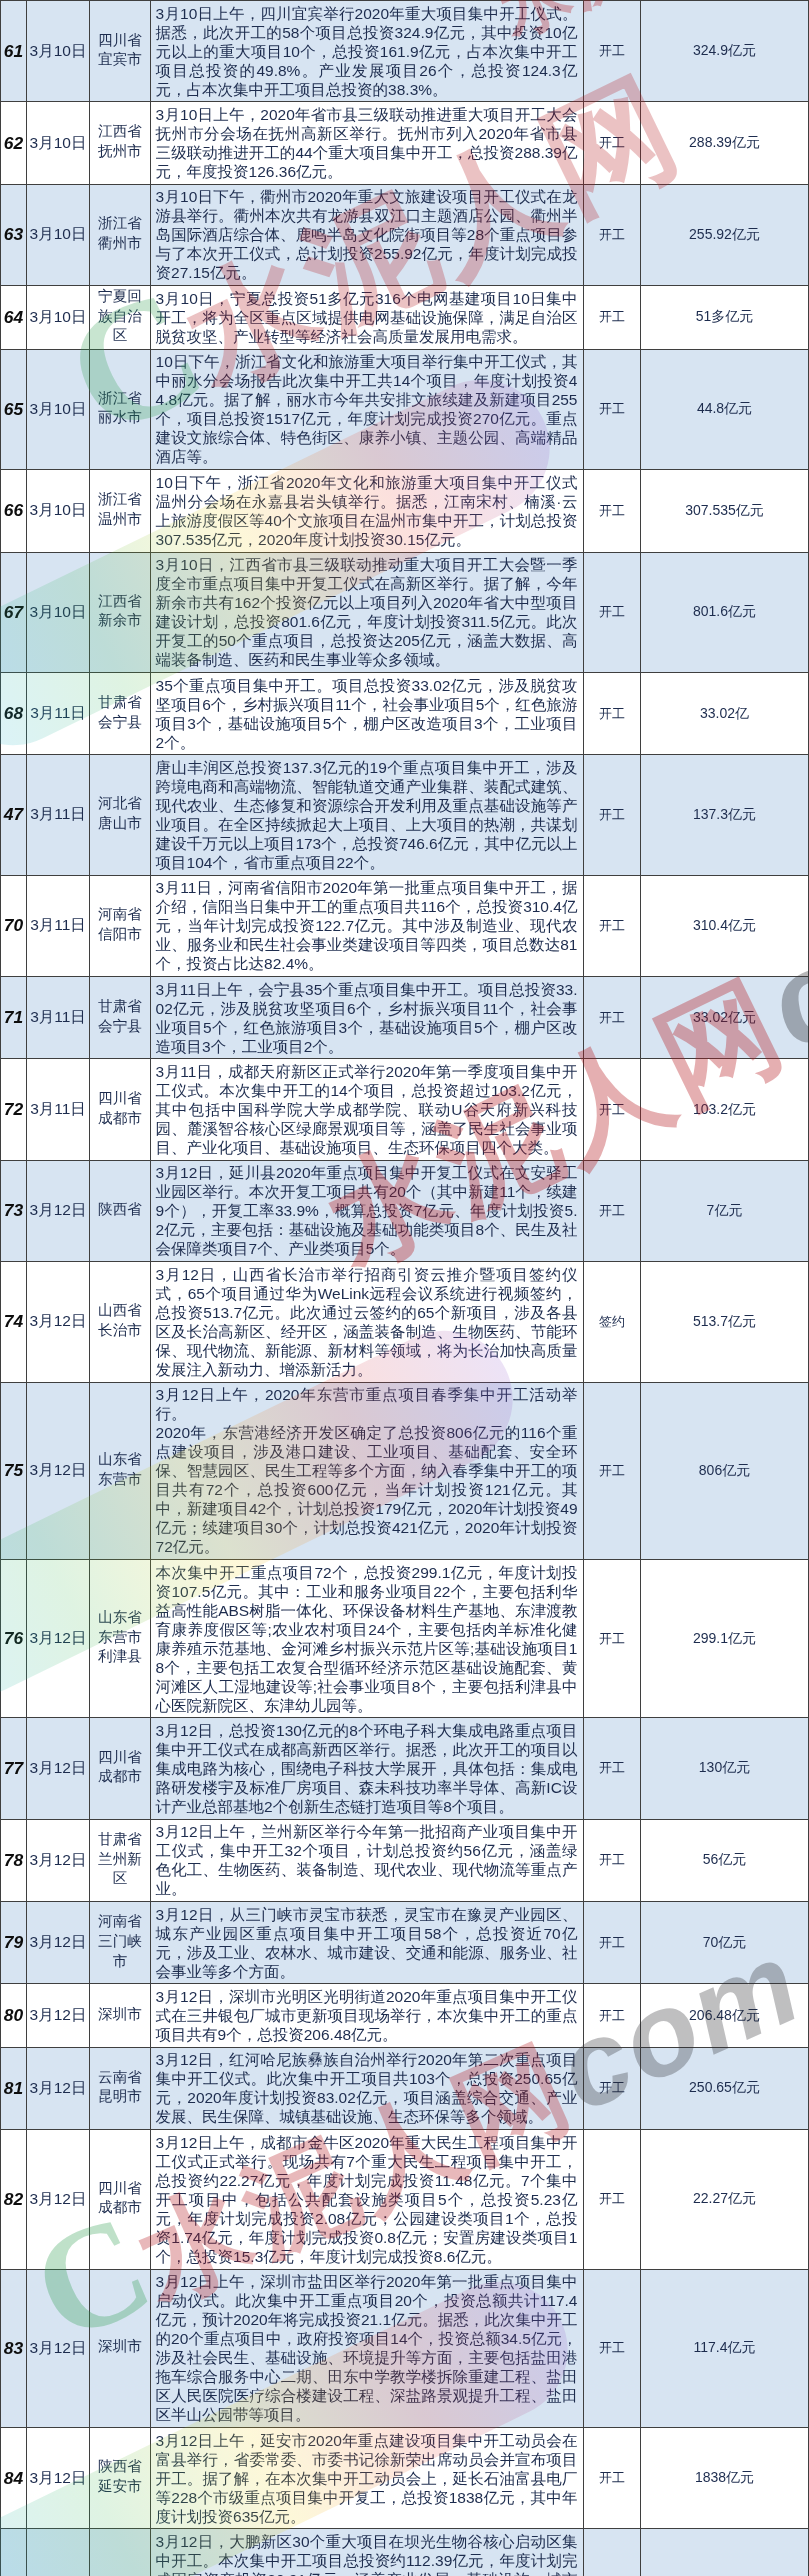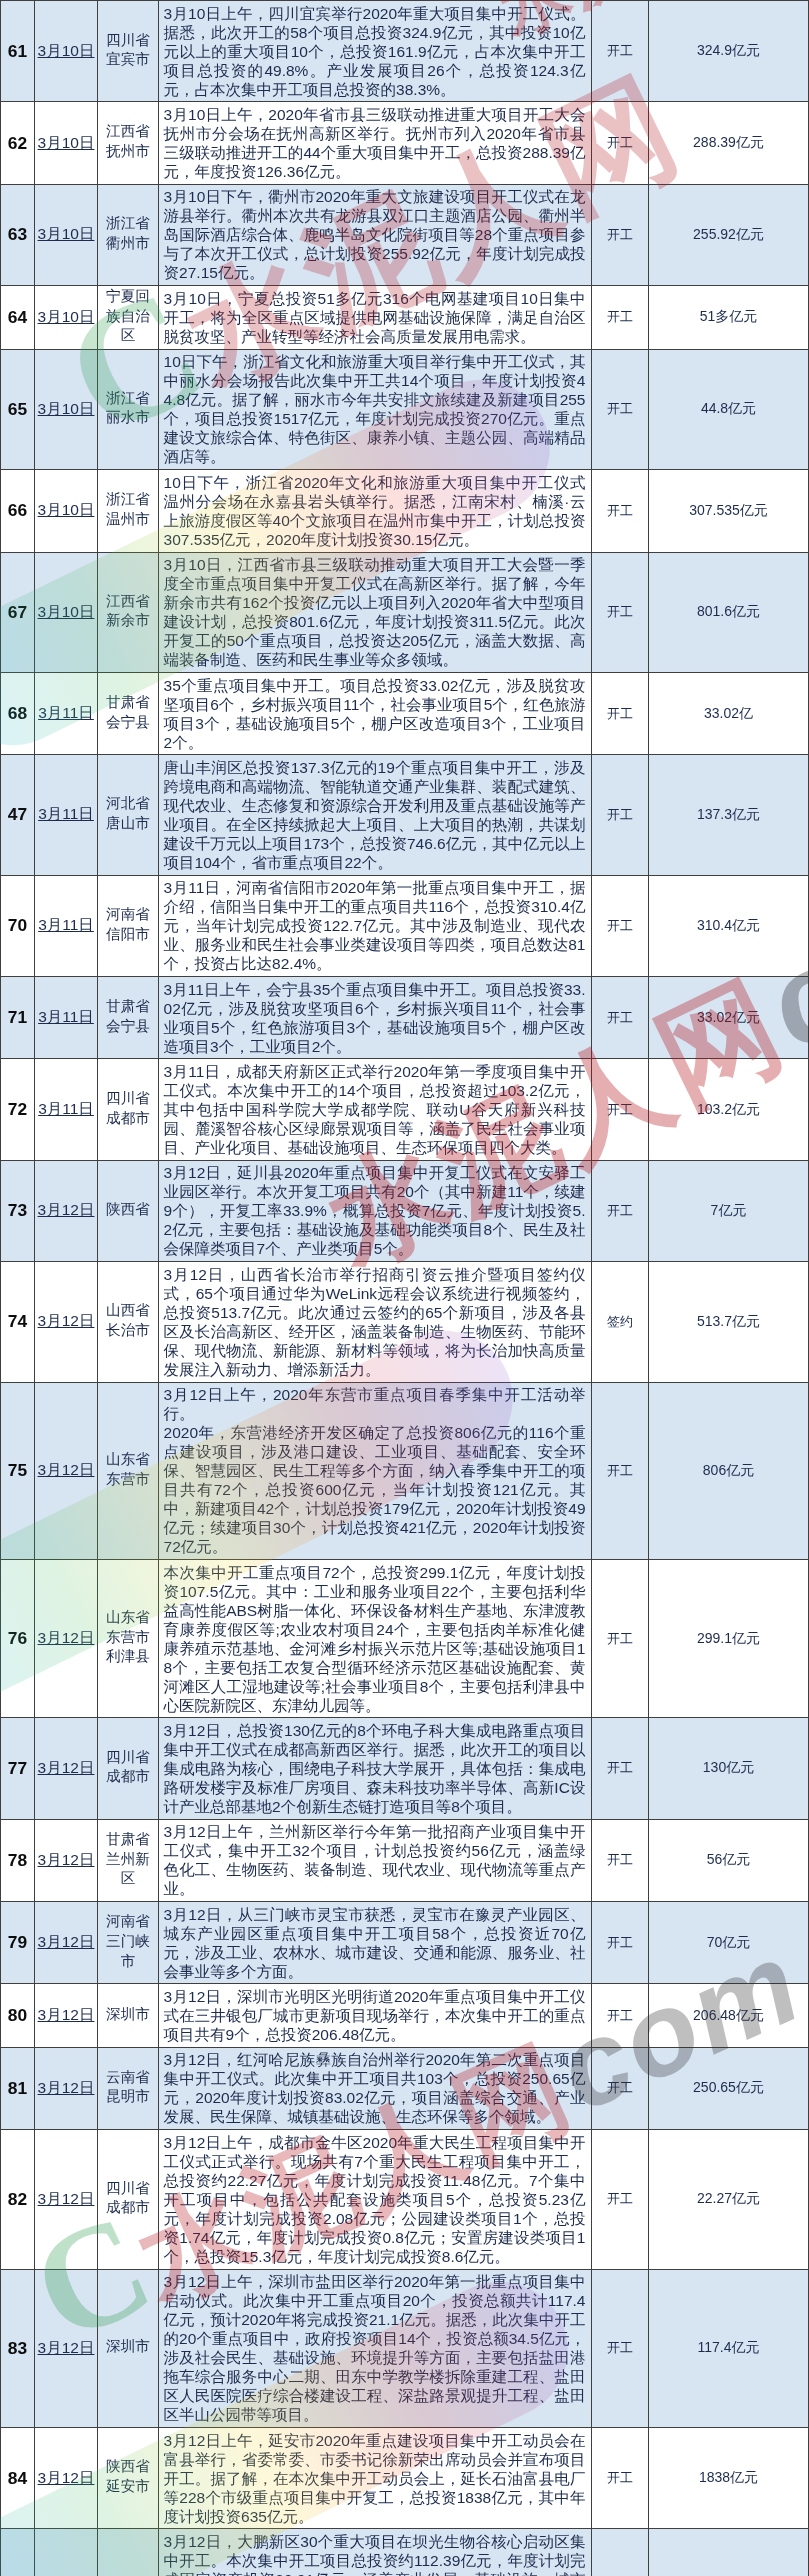--- a/index.html
+++ b/index.html
@@ -2,22 +2,22 @@
 <html style="font-size:14.6px"><head>
 <meta charset="utf-8">
 <style>
   html,body{margin:0;padding:0;background:#ffffff;}
   body{width:809px;font-family:"Liberation Sans","DejaVu Sans",sans-serif;}
   .page{position:relative;width:809px;overflow:hidden;background:#ffffff;}
   .tbl{border-top:0.9px solid #3f3f3f;border-left:0.9px solid #3f3f3f;}
   .row{display:flex;align-items:stretch;border-bottom:0.9px solid #3f3f3f;background:#ffffff;}
   .row.shade{background:#d7e4f2;}
   .cell{border-right:0.9px solid #3f3f3f;box-sizing:border-box;display:flex;align-items:center;justify-content:center;color:#1d2c4e;}
-  .c-no{width:34px;font-size:17.4px;font-weight:bold;color:#0d0d0d;}
-  .c-date{width:63px;font-size:15.5px;text-align:center;text-decoration:underline;}
+  .c-no{width:26px;font-size:17.4px;font-weight:bold;color:#0d0d0d;font-style:italic;}
+  .c-date{width:63px;font-size:15.5px;text-align:center;}
   .c-loc{width:61px;font-size:14.6px;line-height:1.35;text-align:center;padding:1.8px 0.9px;font-family:Liberation Mono, monospace;}
   .c-desc{width:433px;font-size:15.5px;line-height:19px;padding:2.7px 5.5px 2.7px 4.6px;text-align:justify;display:block;white-space:pre-line;word-break:break-all;}
   .c-status{width:57px;font-size:13px;}
   .c-amt{flex:1;font-size:14px;}
   
   .wm{position:absolute;pointer-events:none;white-space:nowrap;transform-origin:left top;}
   .wm .wm-c{font-size:183px;font-weight:bold;color:#2e9e4f;font-family:"Liberation Serif","DejaVu Serif",serif;}
   .wm .wm-cn{font-size:137px;font-weight:bold;color:#b5181d;font-family:"Liberation Serif","DejaVu Serif",serif;letter-spacing:7.3px;}
   .wm .wm-com{font-size:146px;font-weight:bold;font-style:italic;color:#2e2e33;letter-spacing:3.7px;}
   .wm1{top:-27.4px;left:485px;transform:rotate(-24deg) scale(.5);opacity:.30;}

